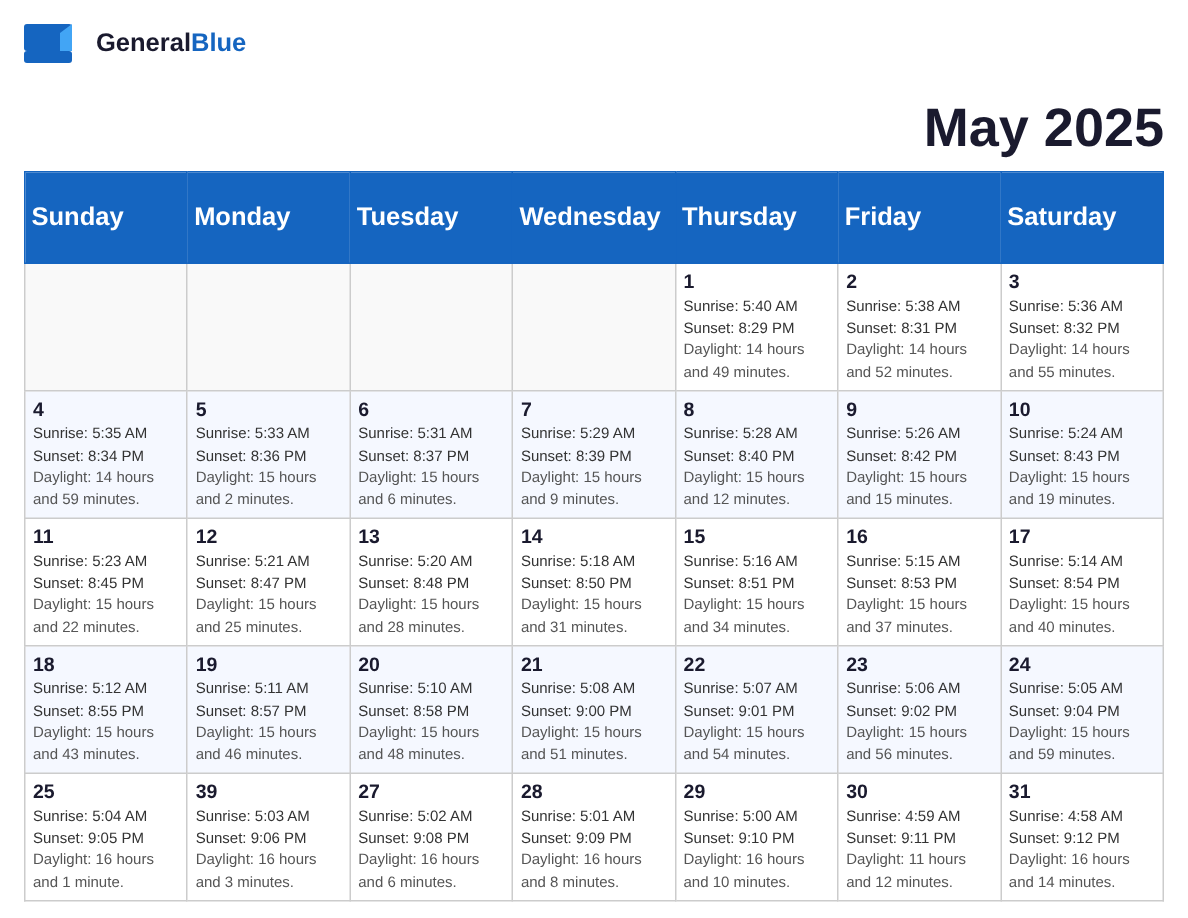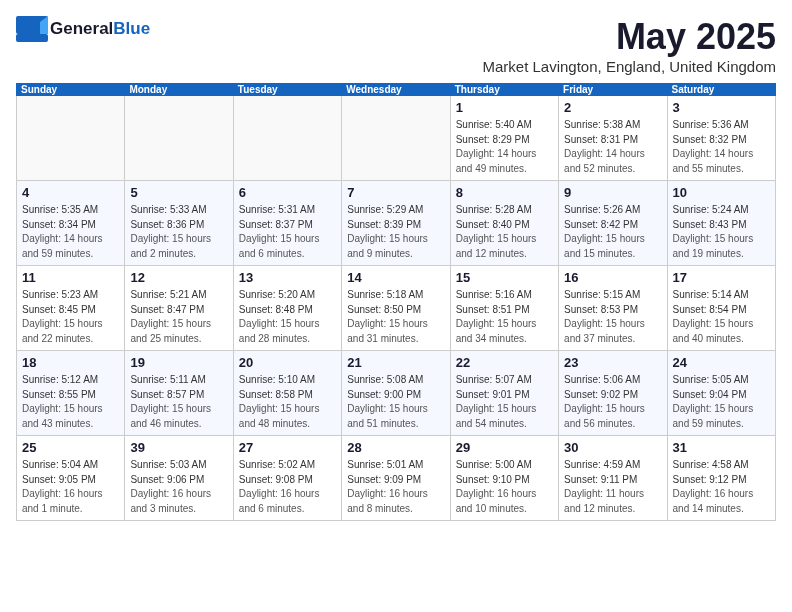--- a/index.html
+++ b/index.html
@@ -17,45 +17,46 @@
       margin-bottom: 8px;
     }
     .logo {
       display: flex;
       flex-direction: column;
       align-items: flex-start;
     }
     .logo-row {
       display: flex;
       align-items: center;
-      gap: 2px;
+      gap: 16px;
     }
     .title-area {
       text-align: right;
+      margin-top: 48px;
     }
     .title-month {
       font-size: 36px;
       font-weight: bold;
       color: #1a1a2e;
     }
     .title-location {
       font-size: 15px;
       color: #333;
     }
     .calendar {
       width: 100%;
       border-collapse: collapse;
       border: 1px solid #ccc;
     }
     .calendar th {
       background-color: #1565c0;
       color: #fff;
-      font-size: 10px;
+      font-size: 17px;
       font-weight: bold;
-      padding: 0 4px;
+      padding: 20px 4px;
       text-align: left;
       border: 1px solid #1565c0;
     }
     .calendar td {
       vertical-align: top;
       border: 1px solid #ccc;
       padding: 4px 5px;
       width: calc(100% / 7);
       min-height: 80px;
       background: #fff;
@@ -95,21 +96,20 @@
         <polygon points="24,6 32,0 32,18 24,18" fill="#42a5f5"></polygon>
         <rect x="0" y="18" width="32" height="8" rx="2" fill="#1565c0"></rect>
       </svg>
       <div>
         <span style="font-size:17px;font-weight:bold;color:#1a1a2e;">General</span><span style="font-size:17px;font-weight:bold;color:#1565c0;">Blue</span>
       </div>
     </div>
   </div>
   <div class="title-area">
     <div class="title-month">May 2025</div>
-    <div class="title-location">Market Lavington, England, United Kingdom</div>
   </div>
 </div>
 
 <table class="calendar">
   <thead>
     <tr>
     <th>Sunday</th>
         <th>Monday</th>
         <th>Tuesday</th>
         <th>Wednesday</th>

